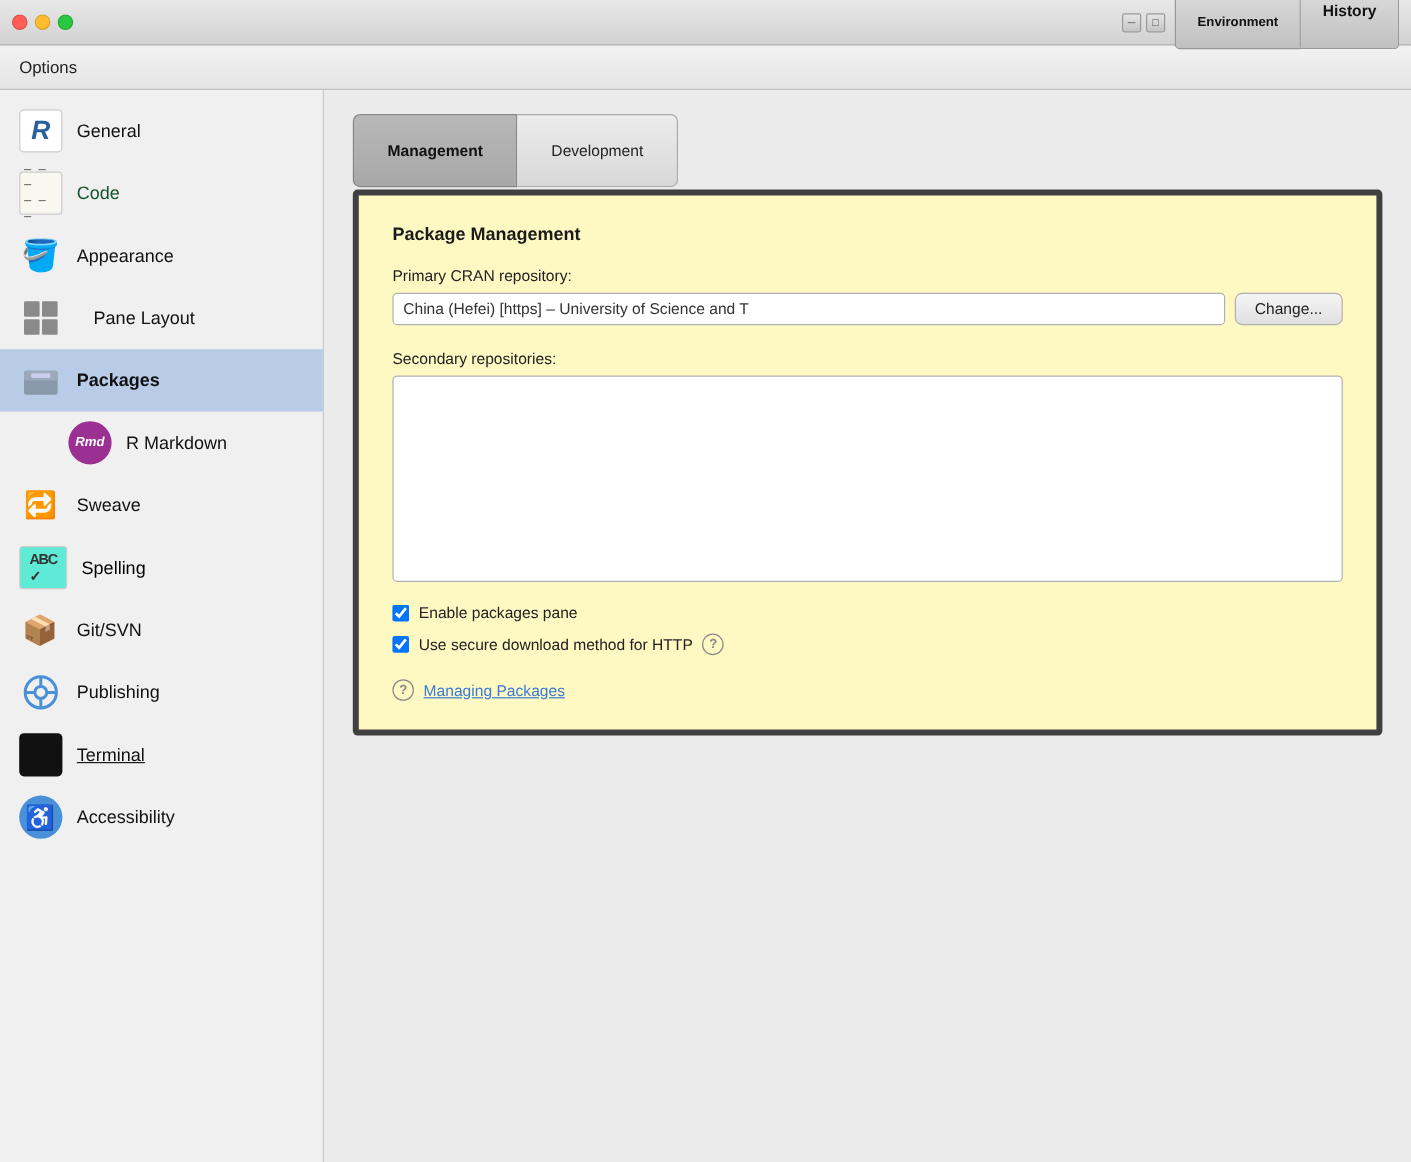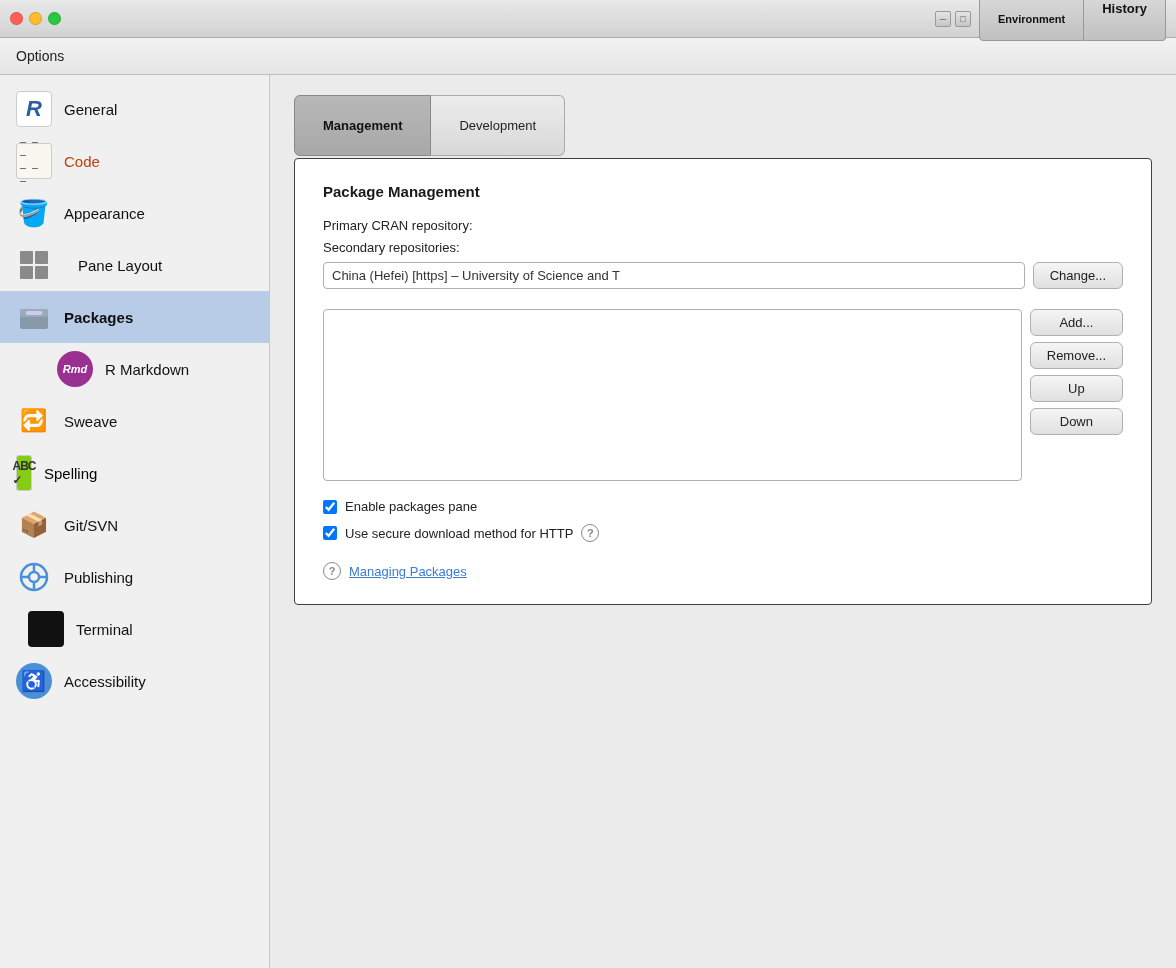--- a/index.html
+++ b/index.html
@@ -50,21 +50,21 @@
 
       <div style="display:flex;align-items:center;gap:12px;padding:8px 16px;cursor:pointer;">
         <div style="width:36px;height:36px;background:white;border:1px solid #ccc;border-radius:4px;display:flex;align-items:center;justify-content:center;color:#2a5f9e;font-size:22px;font-weight:bold;font-style:italic;">R</div>
         <span style="font-size:15px;color:#111;">General</span>
       </div>
 
       <div style="display:flex;align-items:center;gap:12px;padding:8px 16px;cursor:pointer;">
         <div style="width:36px;height:36px;background:#f8f8f0;border:1px solid #ccc;border-radius:3px;display:flex;align-items:center;justify-content:center;font-size:10px;color:#444;line-height:1.3;text-align:left;padding:2px 3px;">
           <span style="font-family:monospace;">— — —<br>— — —</span>
         </div>
-        <span style="font-size:15px;color:#c2410c;">Code</span>
+        <span style="font-size:15px;color:#14532d;">Code</span>
       </div>
 
       <div style="display:flex;align-items:center;gap:12px;padding:8px 16px;cursor:pointer;">
         <div style="width:36px;height:36px;display:flex;align-items:center;justify-content:center;font-size:26px;">🪣</div>
         <span style="font-size:15px;color:#111;">Appearance</span>
       </div>
 
       <div style="display:flex;align-items:center;gap:26px;padding:8px 16px;cursor:pointer;">
         <div style="width:36px;height:36px;display:flex;align-items:center;justify-content:center;">
           <div style="display:grid;grid-template-columns:1fr 1fr;gap:2px;width:28px;height:28px;">
@@ -92,21 +92,21 @@
         <div style="width:36px;height:36px;background:#9b3093;border-radius:50%;display:flex;align-items:center;justify-content:center;color:white;font-size:11px;font-weight:bold;font-style:italic;margin-left:41px;">Rmd</div>
         <span style="font-size:15px;color:#111;">R Markdown</span>
       </div>
 
       <div style="display:flex;align-items:center;gap:12px;padding:8px 16px;cursor:pointer;">
         <div style="width:36px;height:36px;display:flex;align-items:center;justify-content:center;font-size:22px;">🔁</div>
         <span style="font-size:15px;color:#111;">Sweave</span>
       </div>
 
       <div style="display:flex;align-items:center;gap:12px;padding:8px 16px;cursor:pointer;">
-        <div style="width:16px;height:36px;background:#84cc16;border:1px solid #ccc;border-radius:3px;display:flex;align-items:center;justify-content:center;font-size:12px;font-weight:bold;color:#333;letter-spacing:-1px;">ABC<br style="line-height:0">✓</div>
+        <div style="width:40px;height:36px;background:#5eead4;border:1px solid #ccc;border-radius:3px;display:flex;align-items:center;justify-content:center;font-size:12px;font-weight:bold;color:#333;letter-spacing:-1px;">ABC<br style="line-height:0">✓</div>
         <span style="font-size:15px;color:#000000;">Spelling</span>
       </div>
 
       <div style="display:flex;align-items:center;gap:12px;padding:8px 16px;cursor:pointer;">
         <div style="width:36px;height:36px;display:flex;align-items:center;justify-content:center;font-size:24px;">📦</div>
         <span style="font-size:15px;color:#111;">Git/SVN</span>
       </div>
 
       <div style="display:flex;align-items:center;gap:12px;padding:8px 16px;cursor:pointer;">
         <div style="width:36px;height:36px;display:flex;align-items:center;justify-content:center;">
@@ -115,58 +115,52 @@
             <circle cx="17" cy="17" r="5" fill="none" stroke="#4a90d9" stroke-width="2.5"></circle>
             <line x1="17" y1="4" x2="17" y2="12" stroke="#4a90d9" stroke-width="2.5"></line>
             <line x1="17" y1="22" x2="17" y2="30" stroke="#4a90d9" stroke-width="2.5"></line>
             <line x1="4" y1="17" x2="12" y2="17" stroke="#4a90d9" stroke-width="2.5"></line>
             <line x1="22" y1="17" x2="30" y2="17" stroke="#4a90d9" stroke-width="2.5"></line>
           </svg>
         </div>
         <span style="font-size:15px;color:#111;">Publishing</span>
       </div>
 
-      <div style="display:flex;align-items:center;gap:12px;padding:8px 28px;cursor:pointer;">
+      <div style="display:flex;align-items:center;gap:12px;padding:8px 16px;cursor:pointer;text-decoration:underline;">
         <div style="width:36px;height:36px;background:#111;border-radius:4px;"></div>
         <span style="font-size:15px;color:#111;">Terminal</span>
       </div>
 
       <div style="display:flex;align-items:center;gap:12px;padding:8px 16px;cursor:pointer;">
         <div style="width:36px;height:36px;background:#4a90d9;border-radius:50%;display:flex;align-items:center;justify-content:center;color:white;font-size:20px;">♿</div>
         <span style="font-size:15px;color:#111;">Accessibility</span>
       </div>
 
     </div>
 
     <div style="flex:1;padding:20px 24px;background:#ebebeb;">
 
       <div style="display:flex;margin-bottom:2px;">
         <button style="padding:6px 28px;background:linear-gradient(to bottom,#b8b8b8,#a8a8a8);border:1px solid #888;border-radius:6px 0 0 6px;font-size:13px;font-weight:700;color:#111;cursor:pointer;">Management</button>
         <button style="padding:22px 28px;background:linear-gradient(to bottom,#ececec,#d8d8d8);border:1px solid #aaa;border-left:none;border-radius:0 6px 6px 0;font-size:13px;font-weight:400;color:#222;cursor:pointer;">Development</button>
       </div>
 
-      <div style="background:#ffffff;border:1px solid #404040;border-radius:4px;padding:24px 28px;">
+      <div style="background:#fef9c3;border:5px solid #404040;border-radius:4px;padding:24px 28px;">
 
         <div style="font-size:15px;font-weight:bold;margin-bottom:18px;">Package Management</div>
 
         <div style="font-size:13px;margin-bottom:7px;color:#222;">Primary CRAN repository:</div>
-        <div style="font-size:13px;margin-bottom:7px;color:#222;">Secondary repositories:</div>
-
         <div style="display:flex;gap:8px;align-items:center;margin-bottom:20px;">
           <input type="text" style="flex: 1 1 0%; padding: 5px 8px; border: 1px solid rgb(176, 176, 176); border-radius: 4px; background: white; font-size: 13px; color: rgb(51, 51, 51);" readonly="" value="China (Hefei) [https] – University of Science and T">
           <button style="padding:5px 16px;background:linear-gradient(to bottom,#f5f5f5,#e0e0e0);border:1px solid #b0b0b0;border-radius:6px;font-size:13px;cursor:pointer;color:#222;white-space:nowrap;">Change...</button>
         </div>
+
+        <div style="font-size:13px;margin-bottom:7px;color:#222;">Secondary repositories:</div>
         <div style="display:flex;gap:8px;margin-bottom:18px;">
           <div style="flex:1;height:172px;border:1px solid #b0b0b0;border-radius:4px;background:white;"></div>
-          <div style="display:flex;flex-direction:column;gap:6px;">
-            <button style="padding:5px 16px;background:linear-gradient(to bottom,#f5f5f5,#e0e0e0);border:1px solid #b0b0b0;border-radius:6px;font-size:13px;cursor:pointer;color:#222;min-width:90px;">Add...</button>
-            <button style="padding:5px 16px;background:linear-gradient(to bottom,#f5f5f5,#e0e0e0);border:1px solid #b0b0b0;border-radius:6px;font-size:13px;cursor:pointer;color:#222;min-width:90px;">Remove...</button>
-            <button style="padding:5px 16px;background:linear-gradient(to bottom,#f5f5f5,#e0e0e0);border:1px solid #b0b0b0;border-radius:6px;font-size:13px;cursor:pointer;color:#222;min-width:90px;">Up</button>
-            <button style="padding:5px 16px;background:linear-gradient(to bottom,#f5f5f5,#e0e0e0);border:1px solid #b0b0b0;border-radius:6px;font-size:13px;cursor:pointer;color:#222;min-width:90px;">Down</button>
-          </div>
         </div>
 
         <div style="display:flex;align-items:center;gap:8px;margin-bottom:10px;">
           <input type="checkbox" id="enablePkg" checked="" style="width: 14px; height: 14px;">
           <label for="enablePkg" style="font-size:13px;color:#222;cursor:pointer;">Enable packages pane</label>
         </div>
 
         <div style="display:flex;align-items:center;gap:8px;margin-bottom:20px;">
           <input type="checkbox" id="secureDown" checked="" style="width: 14px; height: 14px;">
           <label for="secureDown" style="font-size:13px;color:#222;cursor:pointer;">Use secure download method for HTTP</label>

